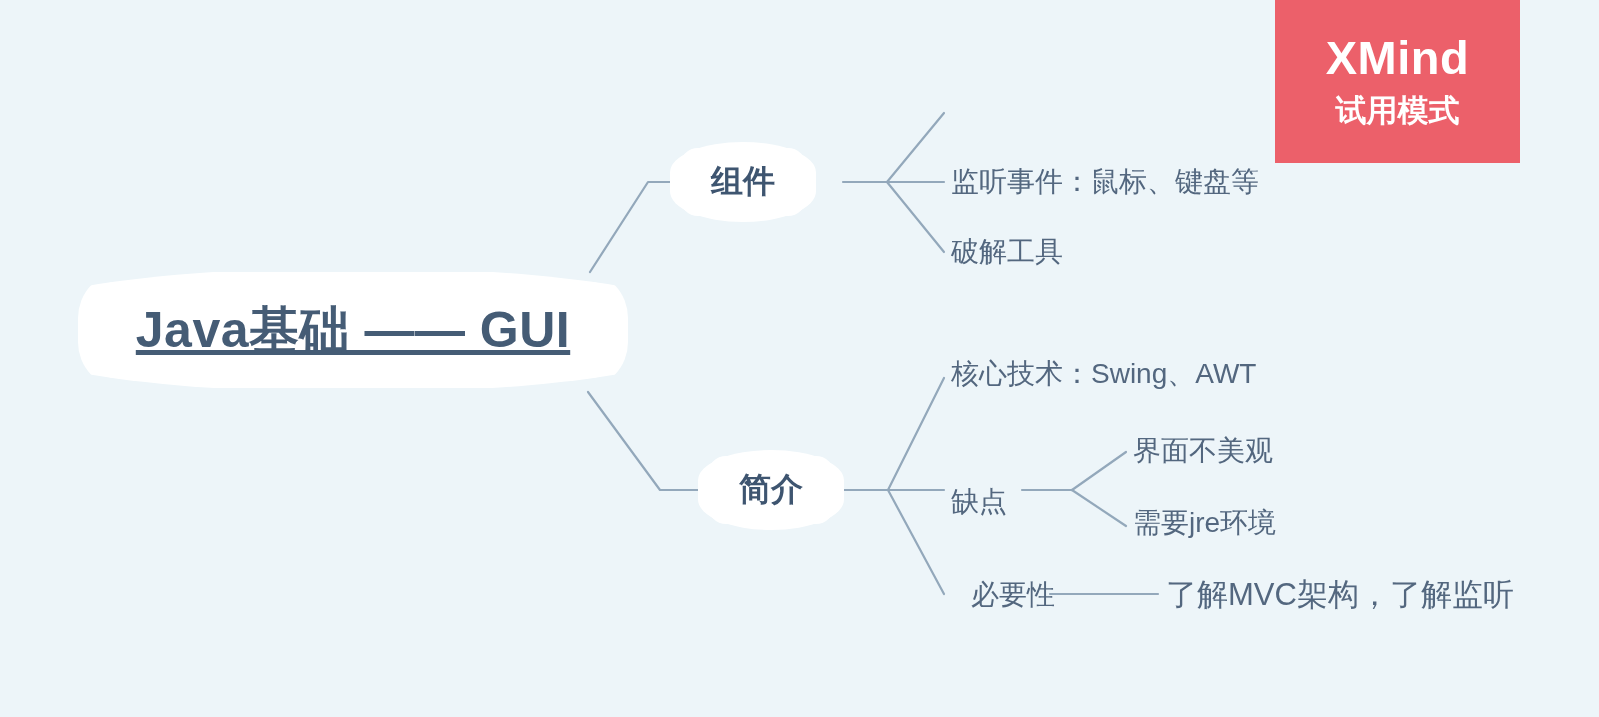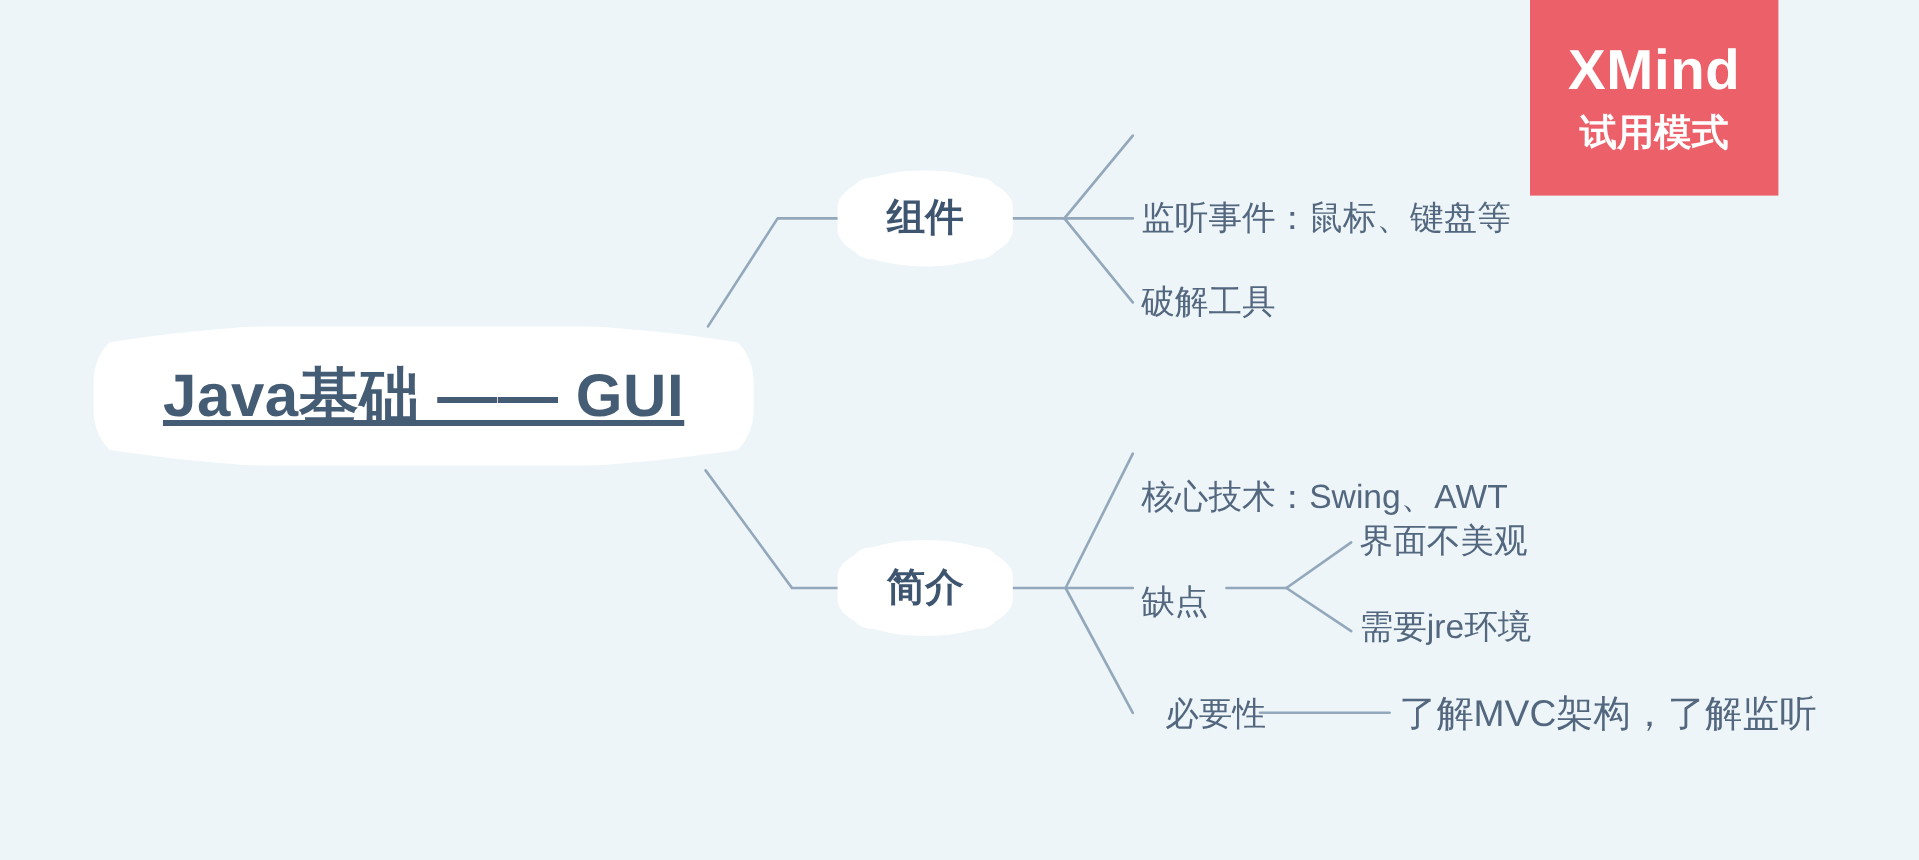--- a/index.html
+++ b/index.html
@@ -30,20 +30,21 @@
 
   
   #watermark {
     position: absolute;
     left: 1275px;
     top: 0px;
     width: 207px;
     height: 163px;
     background: #EC606A;
     z-index: 1;
+    padding-left: 38px;
   }
   #watermark .wm-brand {
     position: absolute;
     left: 0;
     right: 0;
     top: 34px;
     text-align: center;
     color: #FFFFFF;
     font-size: 47px;
     font-weight: bold;
@@ -124,39 +125,39 @@
     left: 0; right: 0; top: 0; bottom: 0;
     z-index: 2;
     display: flex;
     align-items: center;
     justify-content: center;
     color: #3E5570;
     font-size: 32px;
     font-weight: bold;
     white-space: nowrap;
   }
-  #node-components { left: 698px; top: 142px; width: 146px; height: 80px; }
+  #node-components { left: 670px; top: 142px; width: 146px; height: 80px; }
   #node-intro      { left: 698px; top: 450px; width: 146px; height: 80px; }
 
   
   .leaf {
     position: absolute;
     z-index: 2;
     color: #53677F;
     font-size: 28px;
     font-weight: normal;
     white-space: nowrap;
     line-height: 1;
   }
   .leaf.big { font-size: 31px; }
 
   #leaf-widgets   { left: 951px;  top: 98px; }
   #leaf-events    { left: 951px;  top: 168px; }
   #leaf-crack     { left: 951px;  top: 238px; }
-  #leaf-core      { left: 951px;  top: 360px; margin-top: 40px; }
+  #leaf-core      { left: 951px;  top: 360px; }
   #leaf-cons      { left: 951px;  top: 476px; margin-top: 12px; }
   #leaf-ugly      { left: 1133px; top: 437px; }
   #leaf-jre       { left: 1133px; top: 509px; }
   #leaf-necessity { left: 951px;  top: 581px; margin-left: 20px; }
   #leaf-mvc       { left: 1166px; top: 579px; }
 </style>
 </head>
 <body>
 
 <div id="canvas">

